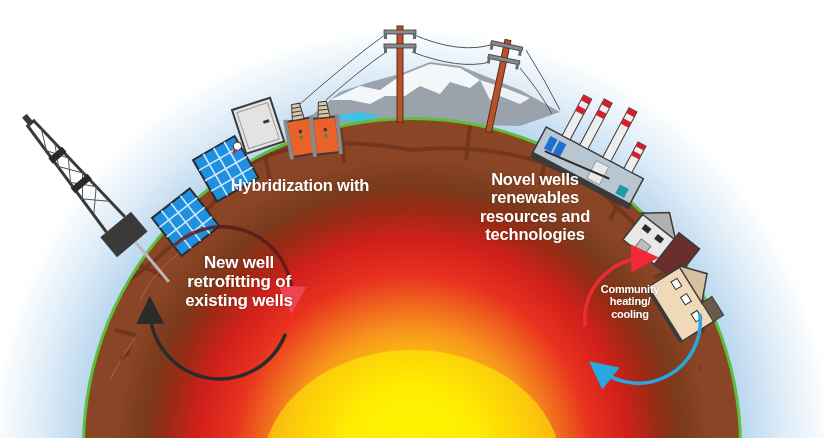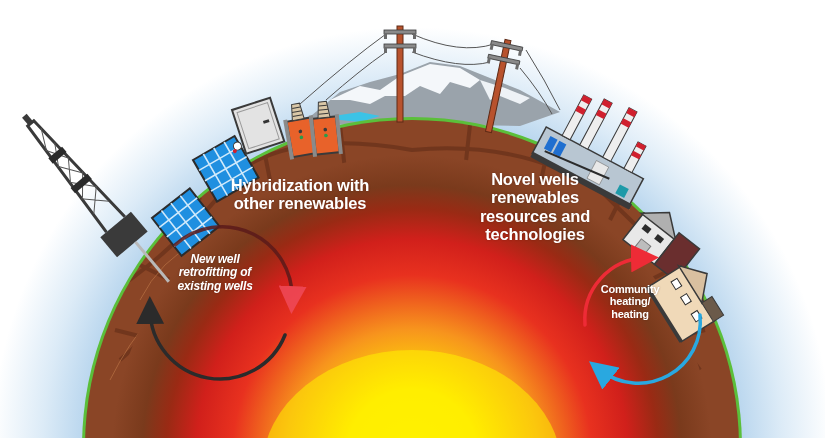--- a/index.html
+++ b/index.html
@@ -19,21 +19,21 @@
       font-weight: bold;
       text-align: center;
       line-height: 1.12;
       letter-spacing: -0.2px;
       text-shadow: 0 0 2px rgba(60,10,0,0.35);
       white-space: nowrap;
     }
     .label span { display: block; }
     #label-hybrid { left: 224px; top: 176px; width: 152px; font-size: 16.5px; }
     #label-novel { left: 468px; top: 170px; width: 134px; font-size: 16.5px; }
-    #label-wells { left: 142px; top: 253px; width: 146px; font-size: 12px; font-style: italic; }
+    #label-wells { left: 166px; top: 253px; width: 146px; font-size: 17px; }
     #label-community { left: 580px; top: 283px; width: 100px; font-size: 11px; }
   </style>
 </head>
 <body>
 
 <div id="stage">
   <svg width="825" height="442" viewBox="0 0 825 442">
     <defs>
       <radialGradient id="skyGlow" cx="412" cy="447" r="420" gradientUnits="userSpaceOnUse">
         <stop offset="0.78" stop-color="#b9d6ee"></stop>
@@ -231,34 +231,33 @@
     <g fill="none" stroke-width="3.5" stroke-linecap="round">
       <path d="M585,325 A62,62 0 0 1 645,258" stroke="#ee2b36" marker-end="url(#arrowRed)"></path>
       <path d="M700,315 A62,62 0 0 1 600,370" stroke="#29a8e0" marker-end="url(#arrowBlue)"></path>
     </g>
 
     <rect x="0" y="438" width="825" height="4" fill="#ffffff"></rect>
   </svg>
 
   <div class="label" id="label-hybrid">
     <span>Hybridization with</span>
-    <span>other renewables</span>
   </div>
 
   <div class="label" id="label-novel">
     <span>Novel wells</span>
     <span>renewables</span>
     <span>resources and</span>
     <span>technologies</span>
   </div>
 
   <div class="label" id="label-wells">
     <span>New well</span>
     <span>retrofitting of</span>
     <span>existing wells</span>
   </div>
 
   <div class="label" id="label-community">
     <span>Community</span>
     <span>heating/</span>
-    <span>heating</span>
+    <span>cooling</span>
   </div>
 </div>
 
 </body></html>

